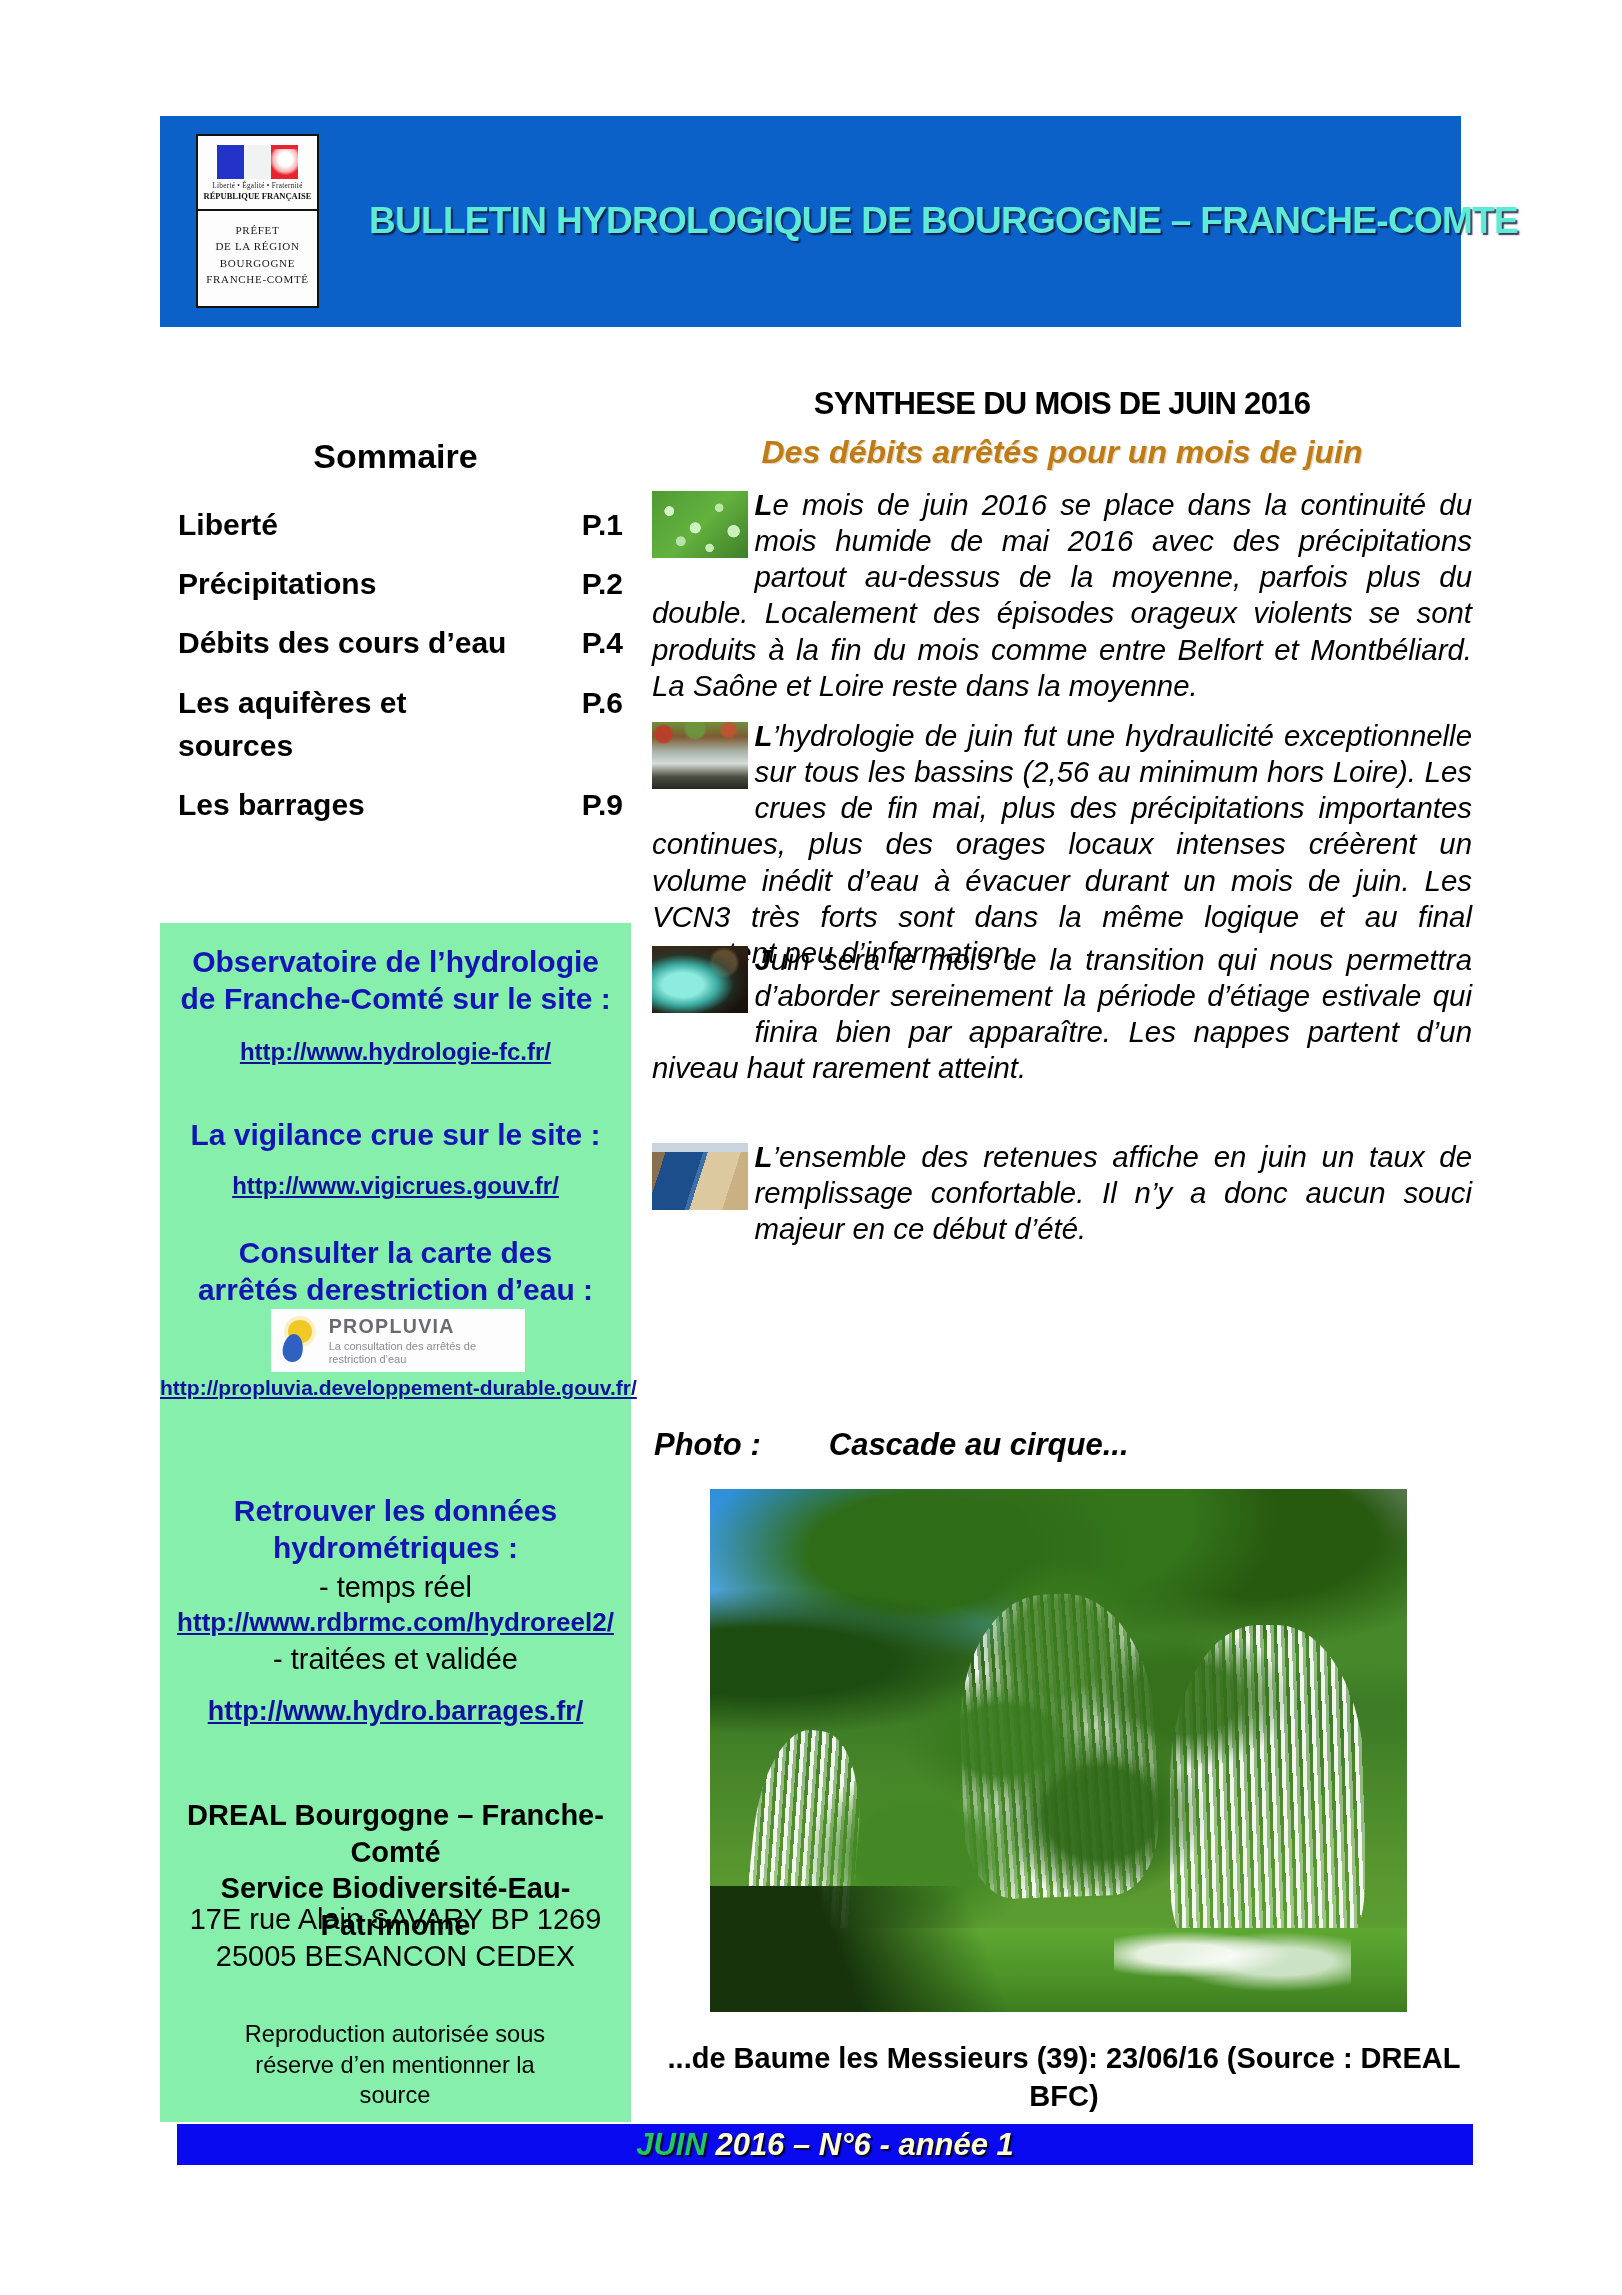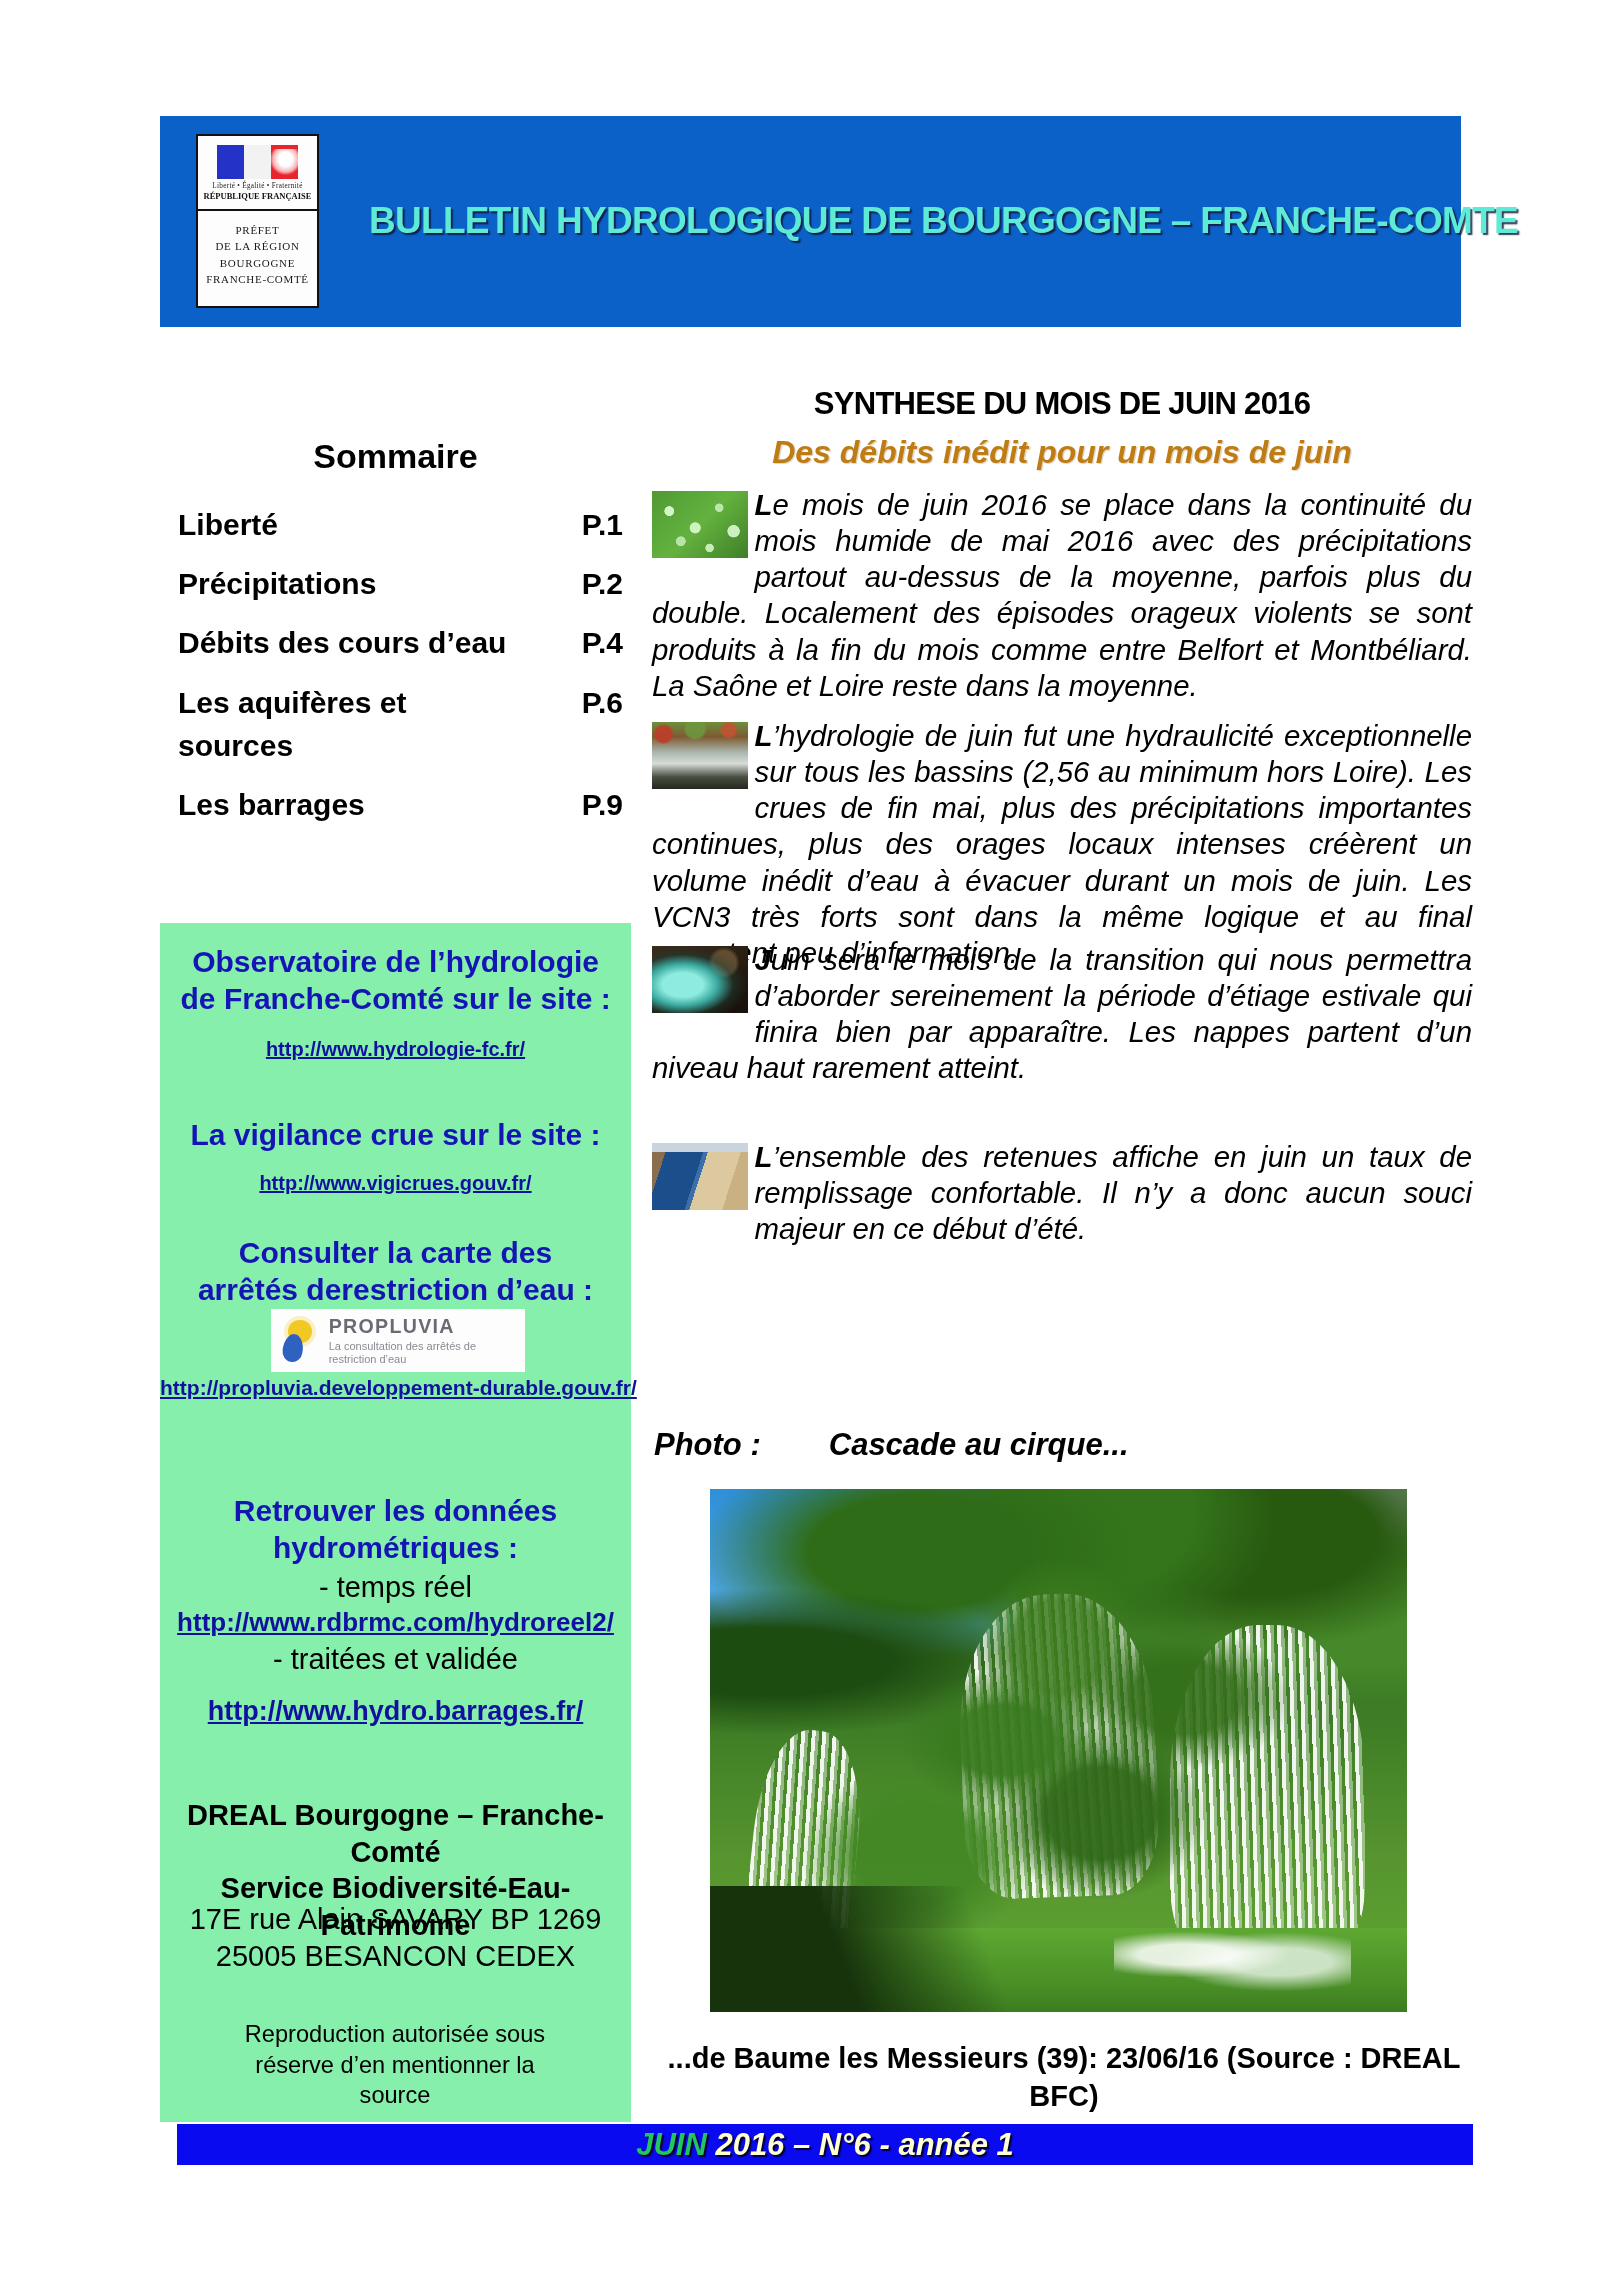--- a/index.html
+++ b/index.html
@@ -30,21 +30,21 @@
              font-size:34px;font-weight:bold;}
   .toc{position:absolute;left:178px;top:503px;width:445px;}
   .toc-row{display:flex;justify-content:space-between;align-items:flex-start;
            font-size:30px;font-weight:bold;line-height:1.45;margin-bottom:15.7px;}
   .toc-row .lbl{max-width:340px;}
 
   
   .sidebar{position:absolute;left:160px;top:923px;width:471px;height:1199px;background:#86efac;}
   .sb{position:absolute;left:0;width:100%;text-align:center;}
   .sb-heading{color:#1515b5;font-weight:bold;font-size:30px;line-height:1.24;}
-  .sb-link{color:#11119e;font-weight:bold;text-decoration:underline;font-size:20px;white-space:nowrap;}
+  .sb-link{color:#11119e;font-weight:bold;text-decoration:underline;font-size:24px;white-space:nowrap;}
   .sb-link-small{font-size:21px;}
   .sb-black{font-size:29px;color:#000;}
   .sb-black-bold{font-size:29px;color:#000;font-weight:bold;line-height:1.26;}
   .sb-note{font-size:23.6px;color:#000;line-height:1.3;}
   .propluvia-box{position:absolute;left:111px;top:386px;width:254px;height:63px;background:#fdfdfd;
                  display:flex;align-items:center;padding:2.6px 5.2px;box-sizing:border-box;text-align:left;}
   .propluvia-icon{position:relative;width:46px;height:52px;flex:0 0 46px;}
   .propluvia-sun{position:absolute;left:11.8px;top:5.2px;width:23.6px;height:23.6px;border-radius:50%;
       background:#f2c924;box-shadow:0 0 0 3.9px rgba(242,201,36,.25);}
   .propluvia-drop{position:absolute;left:6.5px;top:19.6px;width:19.6px;height:27.5px;
@@ -212,21 +212,21 @@
       <div>Service Biodiversité-Eau-Patrimoine</div>
     </div>
     <div class="sb sb-black" style="top:978px;line-height:1.26">
       <div>17E rue Alain SAVARY BP 1269</div>
       <div>25005 BESANCON CEDEX</div>
     </div>
     <div class="sb sb-note" style="top:1096px;left:65px;width:340px">Reproduction autorisée sous réserve d’en mentionner la source</div>
   </div>
 
   <div class="main-title">SYNTHESE DU MOIS DE JUIN 2016</div>
-  <div class="main-subtitle">Des débits inédit pour un mois de juin</div>
+  <div class="main-subtitle">Des débits arrêtés pour un mois de juin</div>
 
   <div class="para" style="top:487px">
     <div class="thumb thumb-raindrops"></div>
     <span class="lead">L</span><span>e mois de juin 2016 se place dans la continuité du mois humide de mai 2016 avec des précipitations partout au-dessus de la moyenne, parfois plus du double. Localement des épisodes orageux violents se sont produits à la fin du mois comme entre Belfort et Montbéliard. La Saône et Loire reste dans la moyenne.</span>
   </div>
 
   <div class="para" style="top:718px">
     <div class="thumb thumb-river"></div>
     <span class="lead">L</span><span>’hydrologie de juin fut une hydraulicité exceptionnelle sur tous les bassins (2,56 au minimum hors Loire). Les crues de fin mai, plus des précipitations importantes continues, plus des orages locaux intenses créèrent un volume inédit d’eau à évacuer durant un mois de juin. Les VCN3 très forts sont dans la même logique et au final apportent peu d’information.</span>
   </div>

